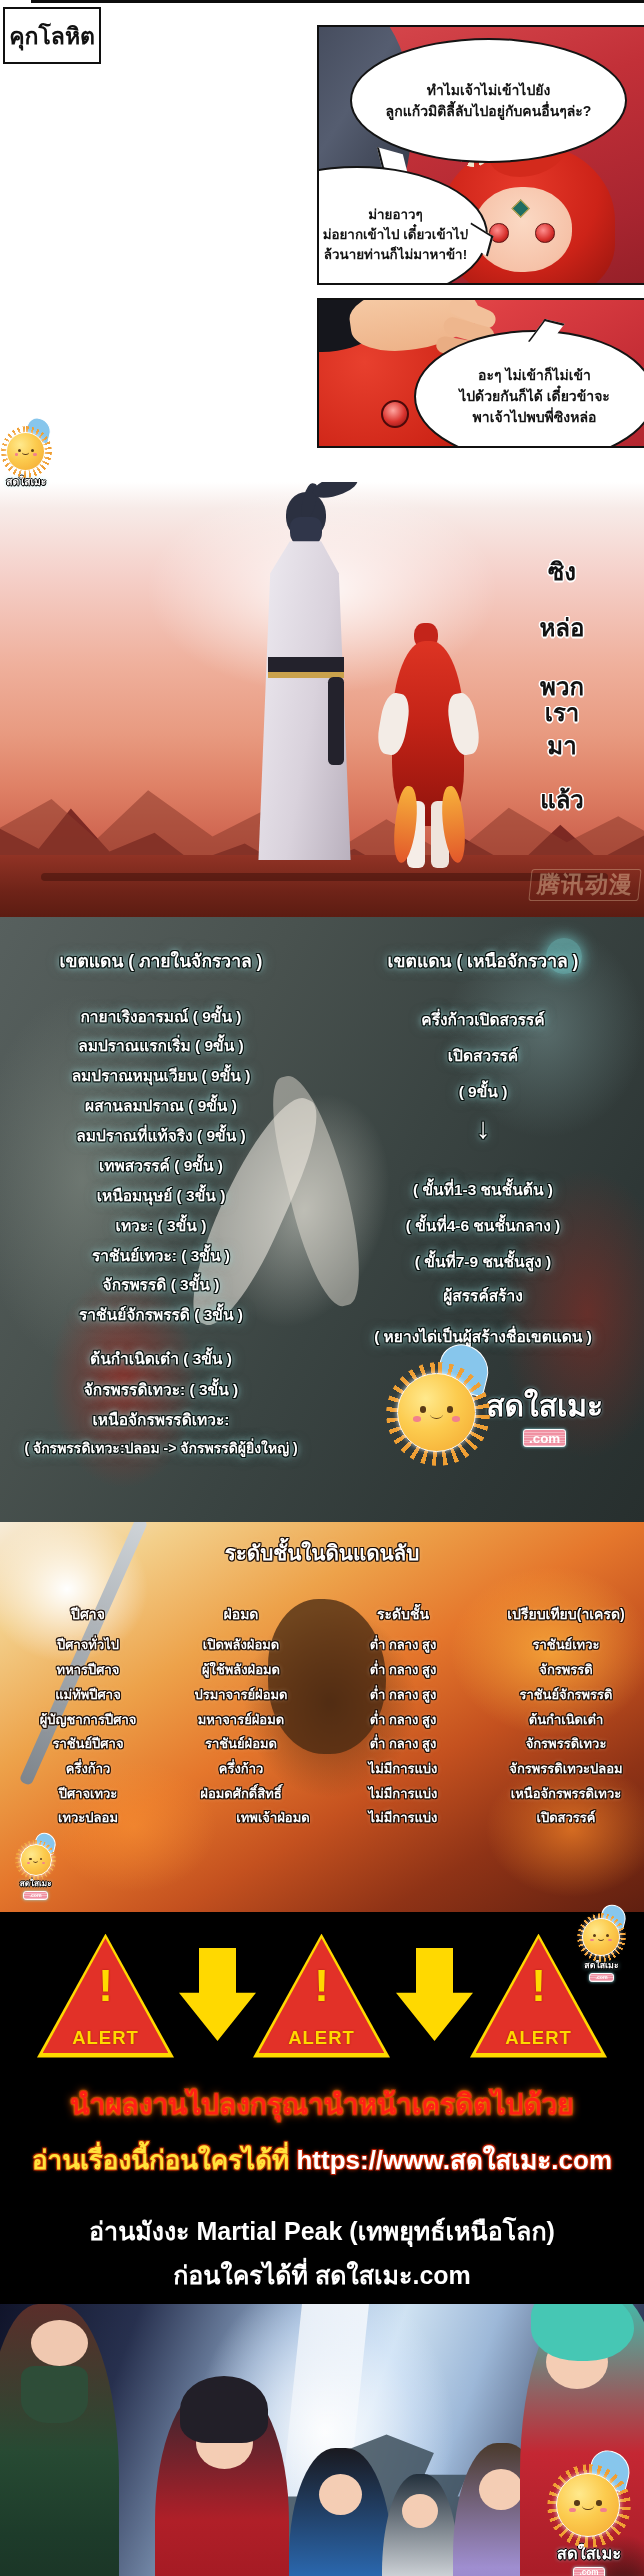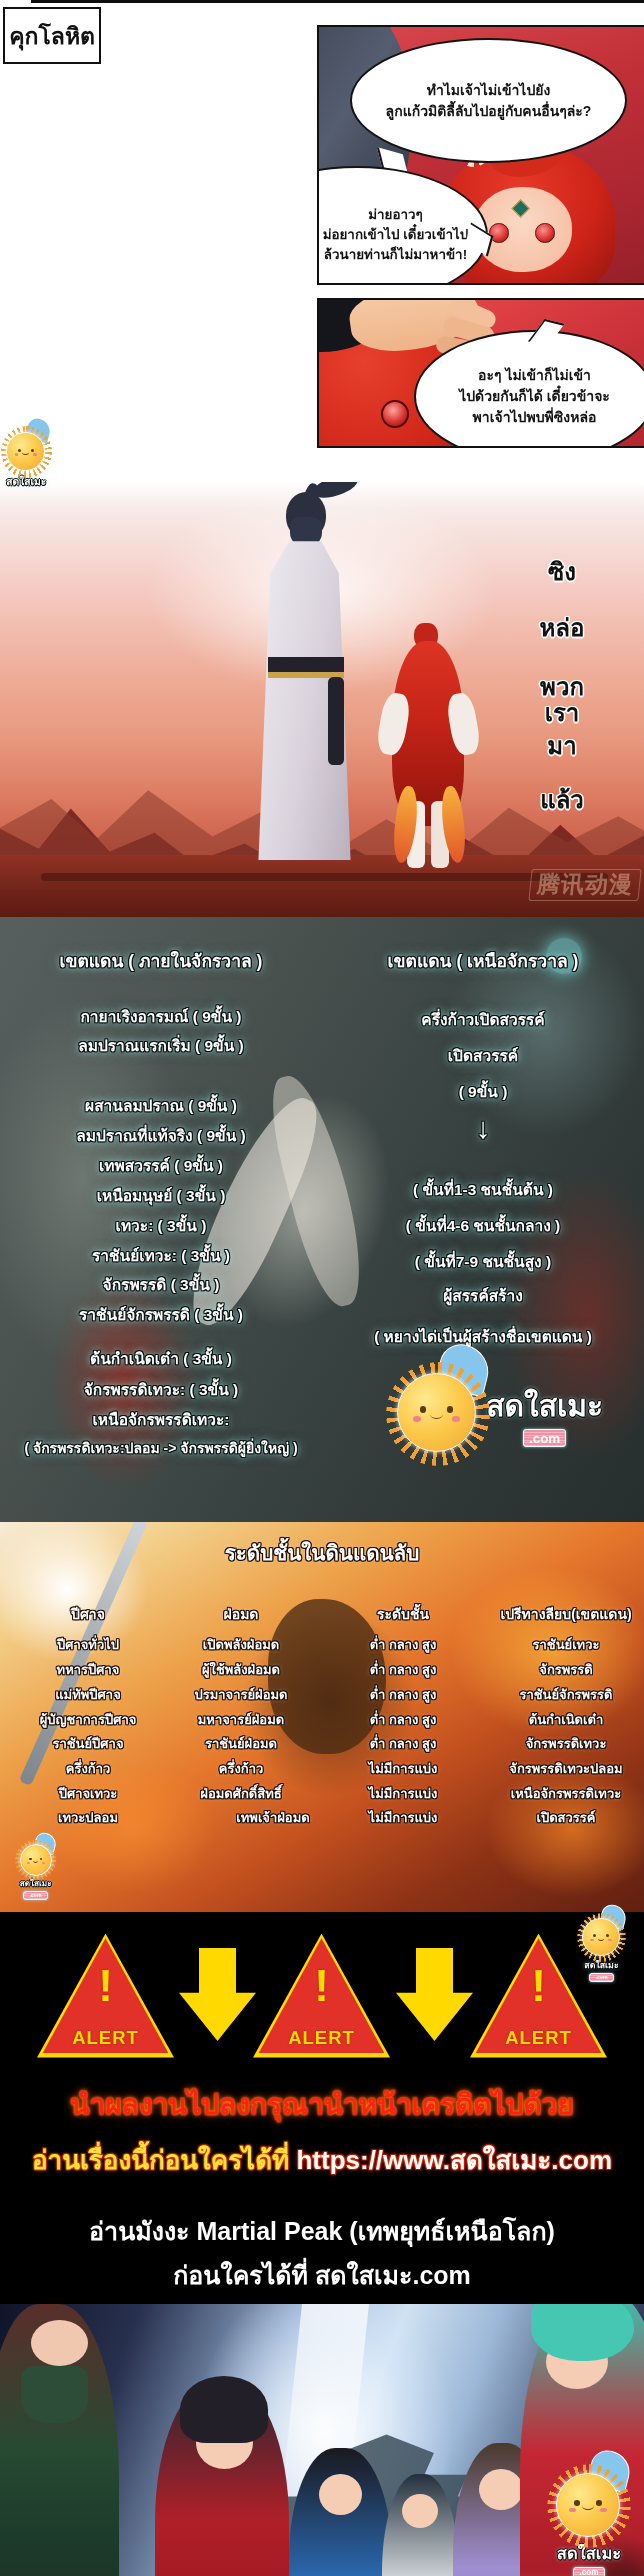--- a/index.html
+++ b/index.html
@@ -260,20 +260,21 @@
          background:radial-gradient(closest-side,rgba(170,40,30,.45),transparent 80%);border-radius:50%;"></div>
     <div class="deco" style="left:422px;top:-20.6px;width:247px;height:268px;
          background:radial-gradient(closest-side,rgba(120,150,150,.5),transparent 80%);"></div>
     <div class="deco" style="left:546px;top:20.6px;width:36px;height:36px;border-radius:50%;background:rgba(120,220,220,.5);box-shadow:0 0 15.5px rgba(120,220,220,.8);"></div>
 
     <div class="abs ctr t-info" style="left:322px;top:30px;width:322px;font-size:17.5px;">เขตแดน ( เหนือจักรวาล )</div>
     <div class="abs ctr t-info" style="left:0;top:30px;width:322px;font-size:17.5px;">เขตแดน ( ภายในจักรวาล )</div>
 
     <div class="realm-item t-info" style="left:0;top:87px;">กายาเริงอารมณ์ ( 9ขั้น )</div>
     <div class="realm-item t-info" style="left:0;top:116px;">ลมปราณแรกเริ่ม ( 9ขั้น )</div>
+    <div class="realm-item t-info" style="left:0;top:146px;">ลมปราณหมุนเวียน ( 9ขั้น )</div>
     <div class="realm-item t-info" style="left:0;top:176px;">ผสานลมปราณ ( 9ขั้น )</div>
     <div class="realm-item t-info" style="left:0;top:206px;">ลมปราณที่แท้จริง ( 9ขั้น )</div>
     <div class="realm-item t-info" style="left:0;top:236px;">เทพสวรรค์ ( 9ขั้น )</div>
     <div class="realm-item t-info" style="left:0;top:266px;">เหนือมนุษย์ ( 3ขั้น )</div>
     <div class="realm-item t-info" style="left:0;top:296px;">เทวะ: ( 3ขั้น )</div>
     <div class="realm-item t-info" style="left:0;top:326px;">ราชันย์เทวะ: ( 3ขั้น )</div>
     <div class="realm-item t-info" style="left:0;top:355px;">จักรพรรดิ ( 3ขั้น )</div>
     <div class="realm-item t-info" style="left:0;top:385px;">ราชันย์จักรพรรดิ ( 3ขั้น )</div>
     <div class="realm-item t-info" style="left:0;top:429px;">ต้นกำเนิดเต๋า ( 3ขั้น )</div>
     <div class="realm-item t-info" style="left:0;top:460px;">จักรพรรดิเทวะ: ( 3ขั้น )</div>
@@ -323,21 +324,21 @@
     <div class="deco" style="left:464px;top:222px;width:216px;height:170px;
          background:radial-gradient(closest-side,rgba(255,140,40,.65),transparent 80%);"></div>
     <div class="deco" style="left:31px;top:222px;width:206px;height:165px;
          background:radial-gradient(closest-side,rgba(255,150,50,.5),transparent 80%);"></div>
 
     <div class="abs ctr t-fire" style="left:0;top:14.4px;width:644px;font-size:20.6px;">ระดับชั้นในดินแดนลับ</div>
 
     <div class="sl-cell t-fire" style="left:88px;top:81px;font-size:14px;">ปีศาจ</div>
     <div class="sl-cell t-fire" style="left:241px;top:81px;font-size:14px;">ฝ่อมด</div>
     <div class="sl-cell t-fire" style="left:403px;top:81px;font-size:14px;">ระดับชั้น</div>
-    <div class="sl-cell t-fire" style="left:566px;top:81px;font-size:14px;">เปรีทางลียบ(เขตแดน)</div>
+    <div class="sl-cell t-fire" style="left:566px;top:81px;font-size:14px;">เปรียบเทียบ(าเครด)</div>
 
     <div class="sl-cell t-fire" style="left:88px;top:112px;">ปีศาจทั่วไป</div>
     <div class="sl-cell t-fire" style="left:241px;top:112px;">เปิดพลังฝ่อมด</div>
     <div class="sl-cell t-fire" style="left:403px;top:112px;">ต่ำ กลาง สูง</div>
     <div class="sl-cell t-fire" style="left:566px;top:112px;">ราชันย์เทวะ</div>
 
     <div class="sl-cell t-fire" style="left:88px;top:137px;">ทหารปีศาจ</div>
     <div class="sl-cell t-fire" style="left:241px;top:137px;">ผู้ใช้พลังฝ่อมด</div>
     <div class="sl-cell t-fire" style="left:403px;top:137px;">ต่ำ กลาง สูง</div>
     <div class="sl-cell t-fire" style="left:566px;top:137px;">จักรพรรดิ</div>

